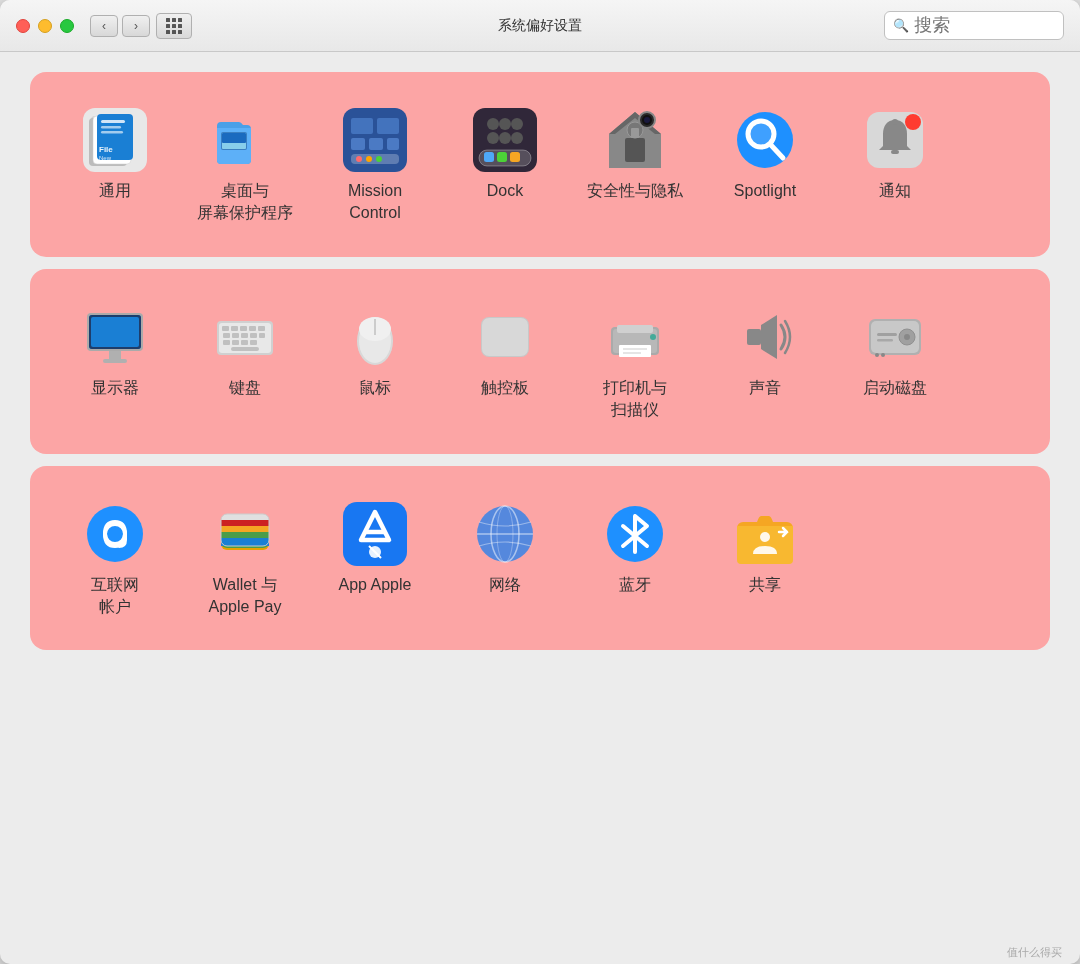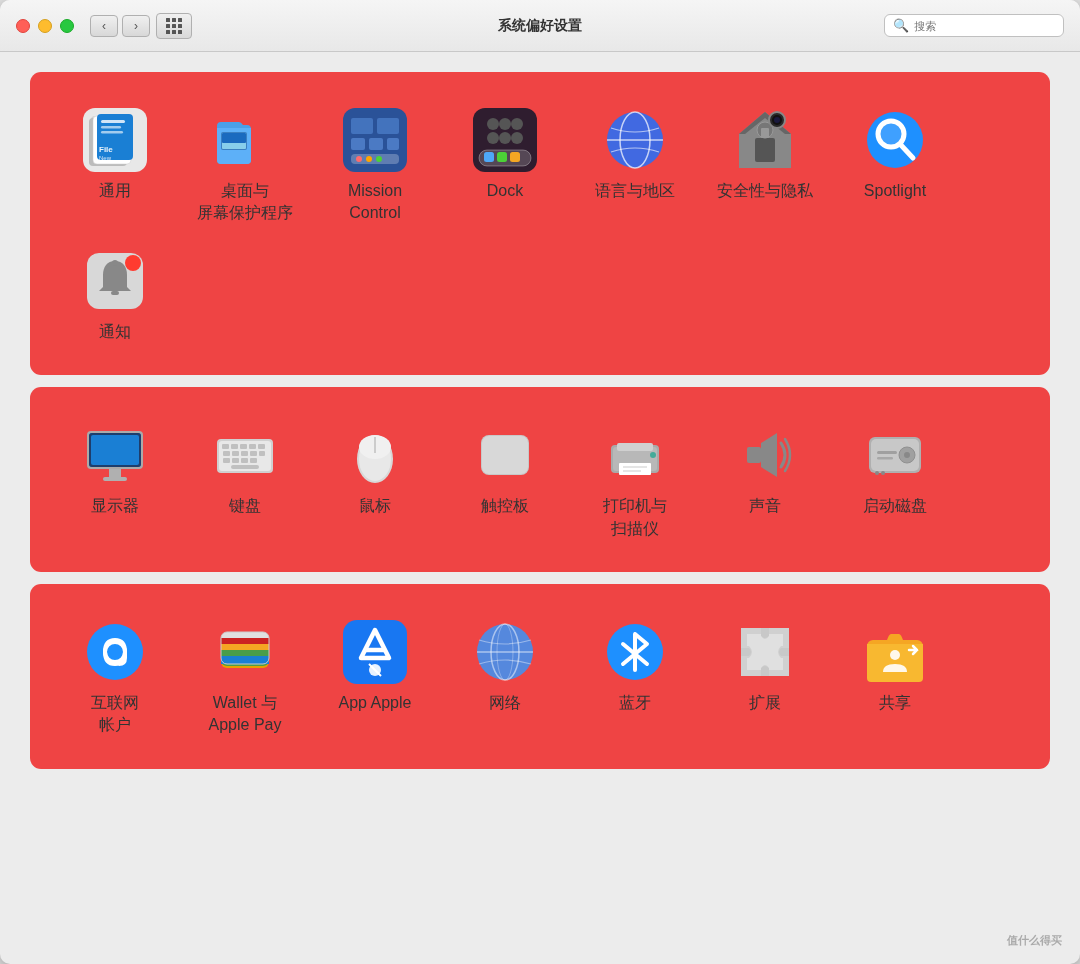--- a/index.html
+++ b/index.html
@@ -84,58 +84,58 @@
       width: 4px;
       height: 4px;
       background: #555;
       border-radius: 0.5px;
     }
     .titlebar-title {
       position: absolute;
       left: 50%;
       transform: translateX(-50%);
       font-size: 14px;
-      font-weight: 700;
+      font-weight: 400;
       color: #333;
     }
     .search-box {
       margin-left: auto;
       display: flex;
       align-items: center;
       background: white;
       border: 1px solid #c0c0c0;
       border-radius: 6px;
       padding: 3px 8px;
       width: 180px;
       gap: 5px;
     }
     .search-icon-char {
       color: #888;
       font-size: 13px;
     }
     .search-input {
       border: none;
       outline: none;
-      font-size: 11px;
+      font-size: 18px;
       color: #ef4444;
       background: transparent;
       width: 100%;
       font-family: Liberation Serif, serif;
     }
     .content {
       flex: 1;
       overflow-y: auto;
       padding: 20px 30px;
       display: flex;
       flex-direction: column;
       gap: 0;
     }
     .section {
-      background: #ef4444;
-      border-radius: 11px;
+      background: #fca5a5;
+      border-radius: 16px;
       padding: 24px 20px 20px;
       margin-bottom: 12px;
     }
     .icons-grid {
       display: flex;
       flex-wrap: wrap;
       gap: 0;
     }
     .icon-item {
       width: 130px;
@@ -158,25 +158,24 @@
     }
     .icon-label {
       font-size: 16px;
       color: #333;
       text-align: center;
       line-height: 1.4;
     }
 
     .watermark {
       position: fixed;
-      bottom: 16px;
+      bottom: 4px;
       right: 18px;
       font-size: 11px;
       color: #aaa;
-      font-weight: bold;
     }
   </style>
 </head>
 <body>
 
 <div class="window">
 
   <div class="titlebar">
     <div class="traffic-lights">
       <div class="traffic-light close"></div>
@@ -282,36 +281,20 @@
               <circle cx="32" cy="16" r="6" fill="#555"></circle>
               <circle cx="44" cy="16" r="6" fill="#555"></circle>
               <circle cx="20" cy="30" r="6" fill="#555"></circle>
               <circle cx="32" cy="30" r="6" fill="#555"></circle>
               <circle cx="44" cy="30" r="6" fill="#555"></circle>
             </svg>
           </div>
           <div class="icon-label">Dock</div>
         </div>
 
-        <div class="icon-item">
-          <div class="icon-img">
-            <svg width="64" height="64" viewBox="0 0 64 64">
-
-              <circle cx="32" cy="32" r="28" fill="#4169e1"></circle>
-
-              <ellipse cx="32" cy="32" rx="15" ry="28" fill="none" stroke="white" stroke-width="1.5" opacity="0.7"></ellipse>
-              <line x1="4" y1="32" x2="60" y2="32" stroke="white" stroke-width="1.5" opacity="0.7"></line>
-              <path d="M8 20 Q32 28 56 20" fill="none" stroke="white" stroke-width="1.2" opacity="0.6"></path>
-              <path d="M8 44 Q32 36 56 44" fill="none" stroke="white" stroke-width="1.2" opacity="0.6"></path>
-
-              <path d="M32 4 Q32 4 32 4" fill="white"></path>
-            </svg>
-          </div>
-          <div class="icon-label">语言与地区</div>
-        </div>
 
         <div class="icon-item">
           <div class="icon-img">
             <svg width="64" height="64" viewBox="0 0 64 64">
 
               <polygon points="32,4 58,26 58,60 6,60 6,26" fill="#888"></polygon>
               <polygon points="32,4 58,26 52,26 32,10 12,26 6,26" fill="#666"></polygon>
 
               <rect x="22" y="30" width="20" height="24" rx="2" fill="#555"></rect>
 
@@ -558,32 +541,20 @@
           <div class="icon-img">
             <svg width="64" height="64" viewBox="0 0 64 64">
               <circle cx="32" cy="32" r="28" fill="#1e90ff"></circle>
 
               <path d="M32 14 L44 24 L32 34 L44 44 M32 14 L32 50 M32 34 L20 24 M32 34 L20 44" fill="none" stroke="white" stroke-width="4" stroke-linecap="round" stroke-linejoin="round"></path>
             </svg>
           </div>
           <div class="icon-label">蓝牙</div>
         </div>
 
-        <div class="icon-item">
-          <div class="icon-img">
-            <svg width="64" height="64" viewBox="0 0 64 64">
-
-              <rect x="8" y="8" width="48" height="48" rx="6" fill="#c8c8c8"></rect>
-
-              <path d="M8 8 L28 8 L28 16 Q32 20 36 16 L36 8 L56 8 L56 28 L48 28 Q44 32 48 36 L56 36 L56 56 L36 56 L36 48 Q32 44 28 48 L28 56 L8 56 L8 36 L16 36 Q20 32 16 28 L8 28 Z" fill="#d0d0d0"></path>
-              <path d="M14 14 L28 14 L28 16 Q32 22 36 16 L36 14 L50 14 L50 26 L48 26 Q42 32 48 38 L50 38 L50 50 L36 50 L36 48 Q32 42 28 48 L28 50 L14 50 L14 38 L16 38 Q22 32 16 26 L14 26 Z" fill="#e0e0e0"></path>
-            </svg>
-          </div>
-          <div class="icon-label">扩展</div>
-        </div>
 
         <div class="icon-item">
           <div class="icon-img">
             <svg width="64" height="64" viewBox="0 0 64 64">
 
               <rect x="4" y="20" width="56" height="38" rx="6" fill="#f5a623"></rect>
               <path d="M4 20 L24 20 Q26 14 28 14 L36 14 Q38 14 40 20 L60 20" fill="#f5a623" stroke="#e08800" stroke-width="0"></path>
               <path d="M4 24 L60 24 L60 58 Q60 62 56 62 L8 62 Q4 62 4 58 Z" fill="#f8b830"></path>
 
               <circle cx="32" cy="35" r="5" fill="white" opacity="0.9"></circle>

